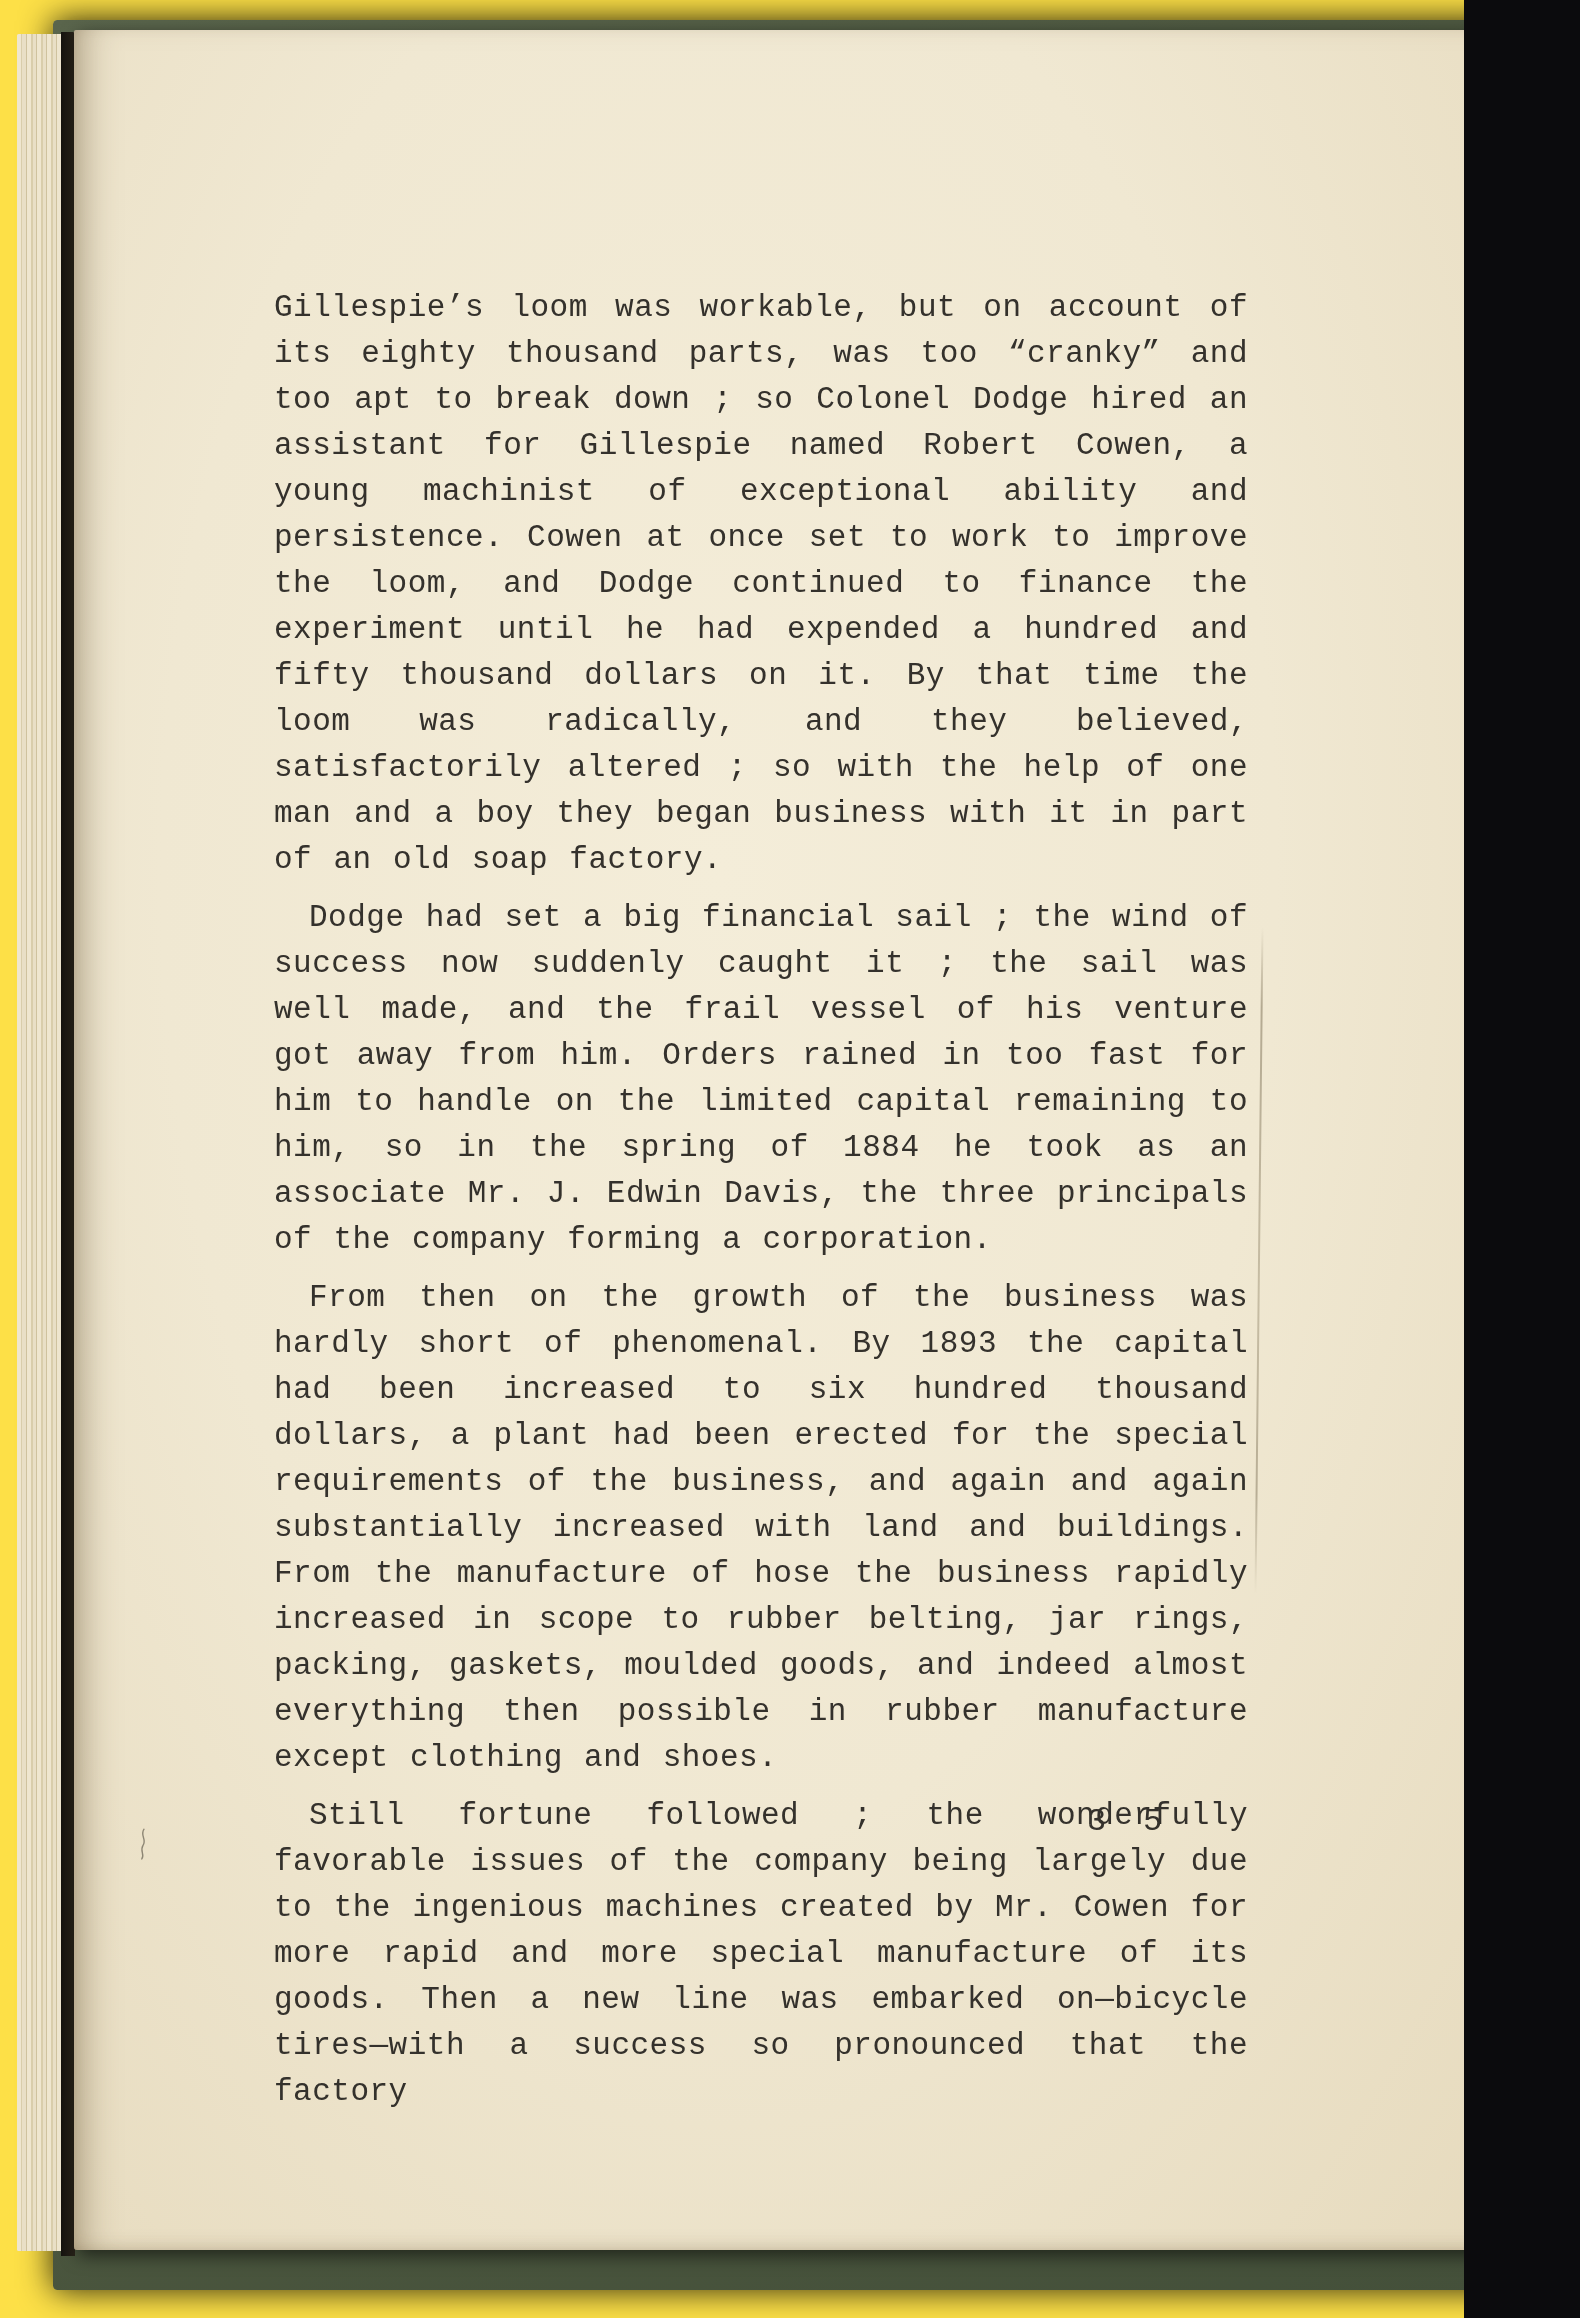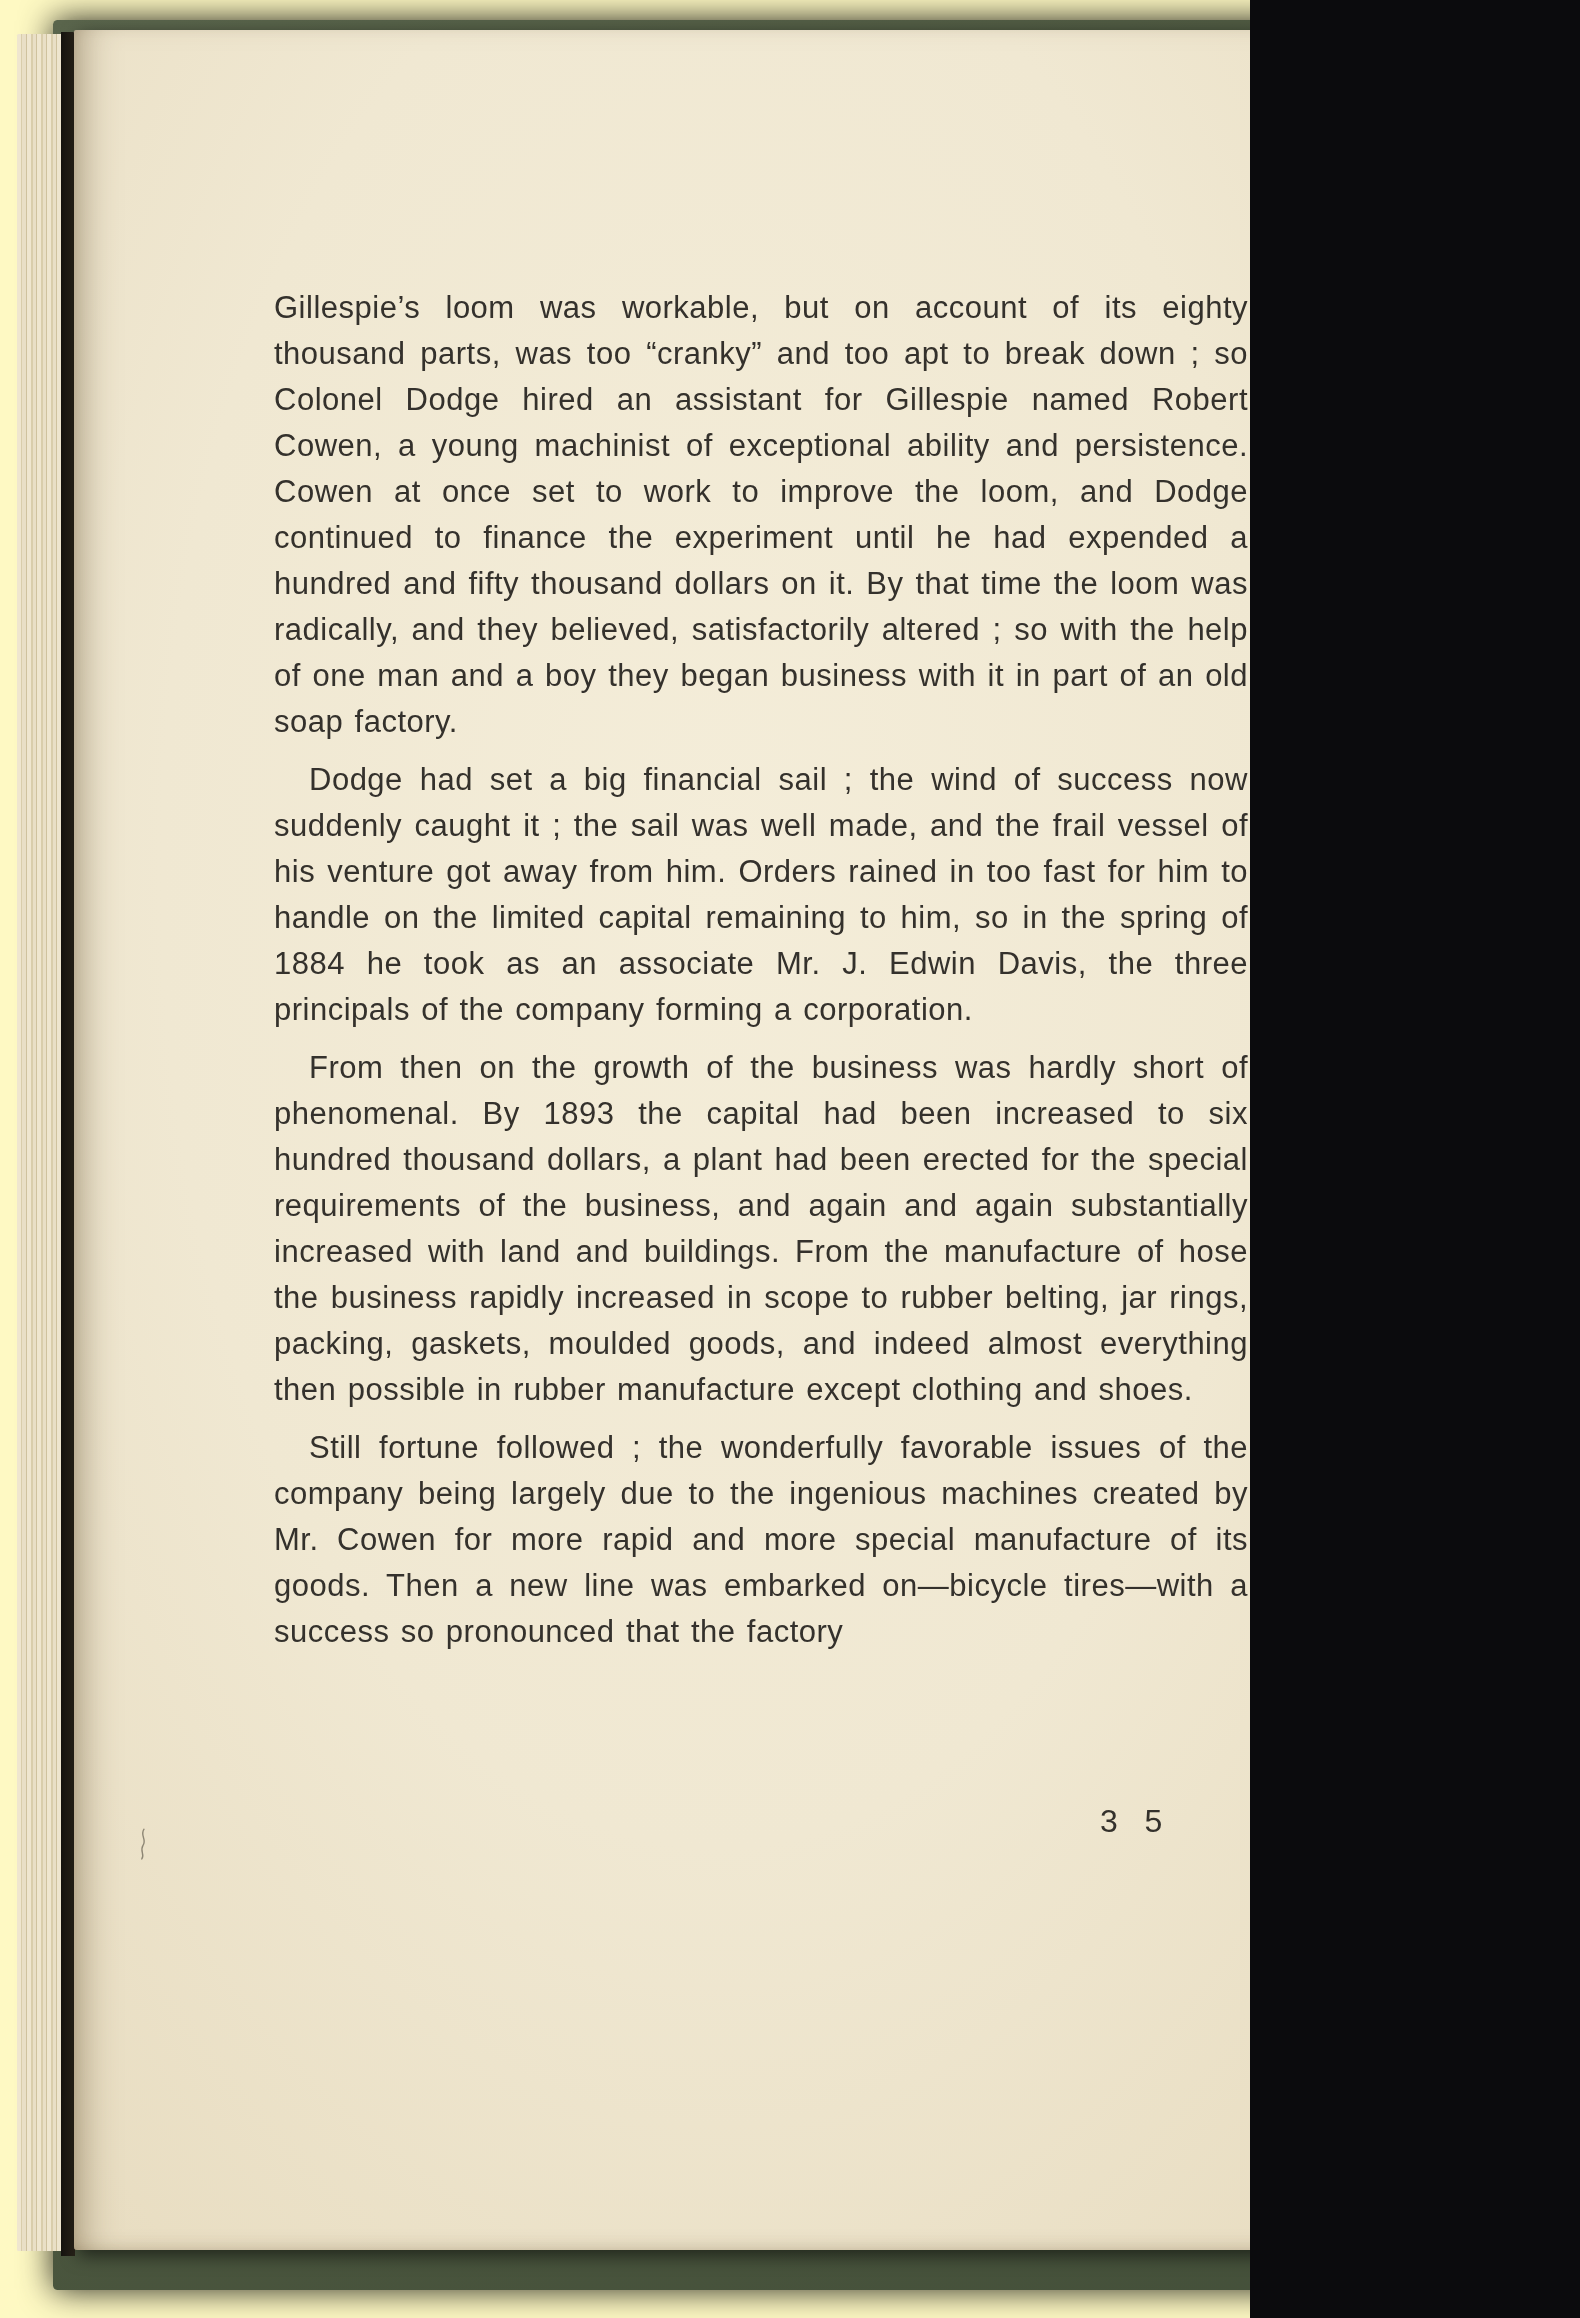--- a/index.html
+++ b/index.html
@@ -2,25 +2,25 @@
 <html style="font-size:8.8px"><head>
 <meta charset="utf-8">
 <style>
   html, body {
     margin: 0;
     padding: 0;
     background: #0b0b0d;
   }
   .canvas {
     position: relative;
-    width: 1250px;
+    width: 1464px;
     height: 2319px;
-    background: #fef9c3;
+    background: #fde047;
     overflow: hidden;
-    font-family: Liberation Sans, sans-serif;
+    font-family: Liberation Mono, monospace;
   }
 
   
   .cover {
     position: absolute;
     left: 53px;
     top: 20px;
     width: 1493px;
     height: 2270px;
     background: linear-gradient(135deg, #5a654c 0%, #4c573f 40%, #44503a 100%);

